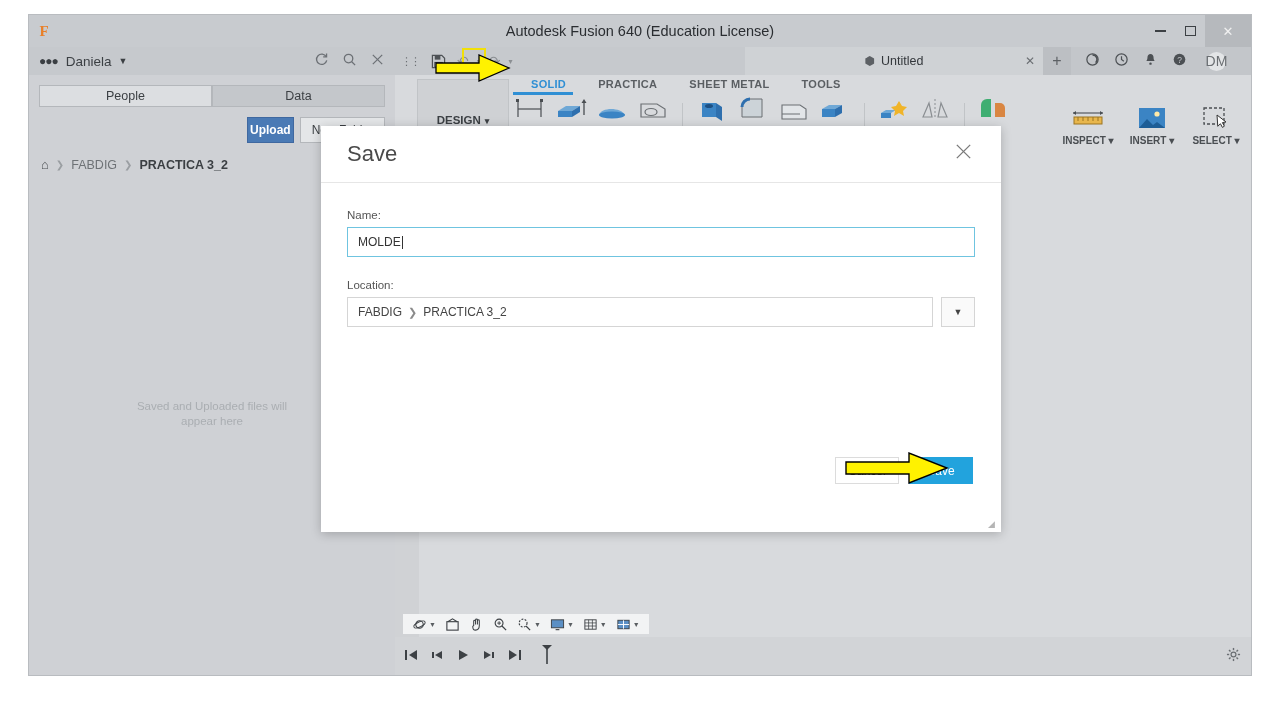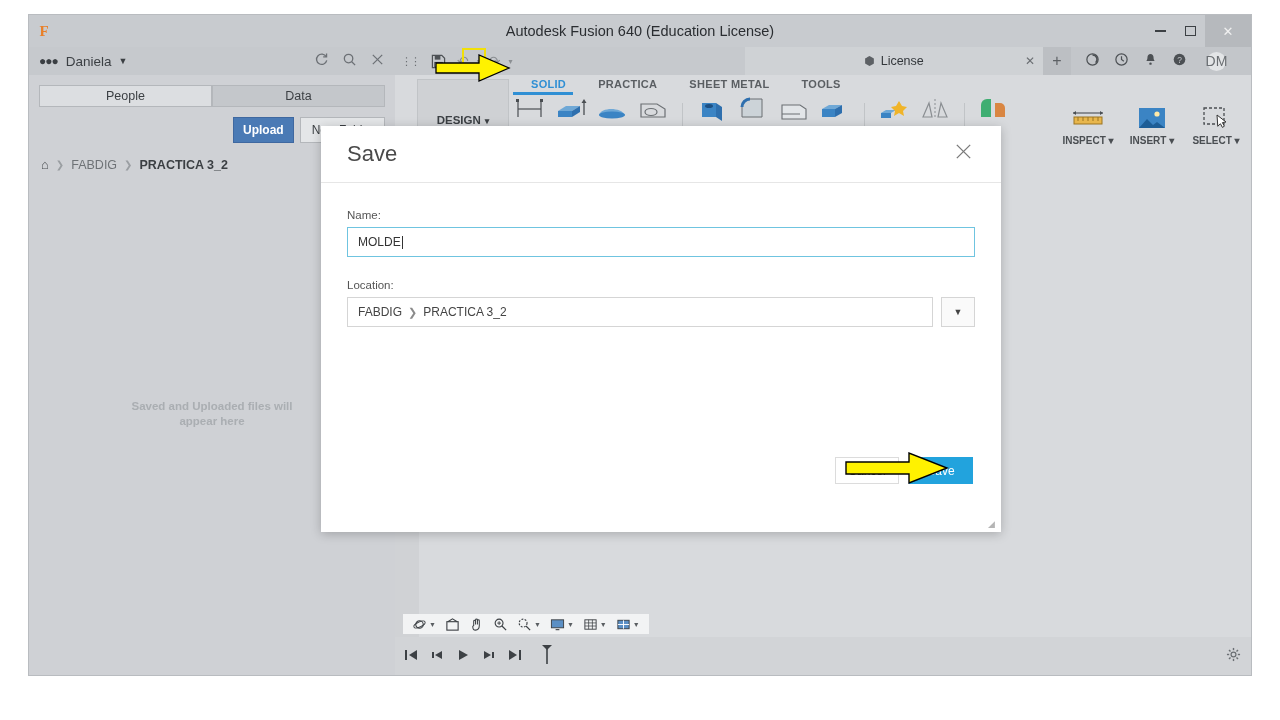--- a/index.html
+++ b/index.html
@@ -59,36 +59,36 @@
   .lp-tabs { display: flex; margin: 10px 10px 0 10px; }
   .lp-tab {
     flex: 1; height: 22px; line-height: 20px; text-align: center;
     font-size: 12.5px; color: #3b3f43; border: 1px solid #b4b7bb;
     background: #dcdee1;
   }
   .lp-tab.active { background: #c4c7cb; }
   .lp-actions { display: flex; justify-content: flex-end; gap: 6px; margin: 10px 10px 0 0; }
   .btn-upload {
     background: #4a7ab5; color: #fff; font-size: 12px; font-weight: bold;
-    padding: 5px 9px; border: 1px solid #3f68a0;
+    padding: 5px 2px; border: 1px solid #3f68a0;
   }
   .btn-newfolder {
     background: #e4e6e8; color: #3b3f43; font-size: 12px;
     padding: 5px 11px; border: 1px solid #b4b7bb;
   }
   .breadcrumb {
     display: flex; align-items: center; gap: 7px;
     margin: 14px 0 0 12px; font-size: 12.5px; color: #6e7276;
   }
   .breadcrumb .home { color: #4a4e52; font-size: 13px; }
   .breadcrumb .sep { color: #9a9ea2; font-size: 10px; }
   .breadcrumb .cur { color: #3b3f43; font-weight: bold; }
   .lp-empty {
     position: absolute; left: 0; right: 0; top: 352px;
-    text-align: center; font-size: 11.5px; color: #aaaeb2; line-height: 15px; font-weight: bold;
+    text-align: center; font-size: 11.5px; color: #aaaeb2; line-height: 15px;
   }
 
   
   .mainarea {
     position: absolute; left: 366px; top: 32px; right: 0; bottom: 0;
     background: #d8dadd;
   }
   .qat {
     height: 28px; background: #c6c9cd; display: flex; align-items: center;
     padding-left: 6px; gap: 8px; position: relative;
@@ -306,21 +306,21 @@
           </svg>
       </span>
       <span class="qat-undo">↶</span>
       <span class="qat-undo" style="font-size:8px">▾</span>
       <span class="qat-undo">↷</span>
       <span class="qat-undo" style="font-size:8px">▾</span>
 
       <div class="tabstrip">
         <div class="doc-tab">
           <span class="cube">⬢</span>
-          <span>License</span>
+          <span>Untitled</span>
           <span class="tabclose">✕</span>
         </div>
         <div class="tab-plus">+</div>
         <div class="tab-icons">
           <span>
             <svg width="15" height="15" viewBox="0 0 16 16">
                 <circle cx="8" cy="8" r="6" fill="none" stroke="#4c5054" stroke-width="1.3"></circle>
                 <path d="M8 3.2a4.8 4.8 0 0 1 3.4 8.2" fill="none" stroke="#4c5054" stroke-width="1.6"></path>
               </svg>
           </span>

